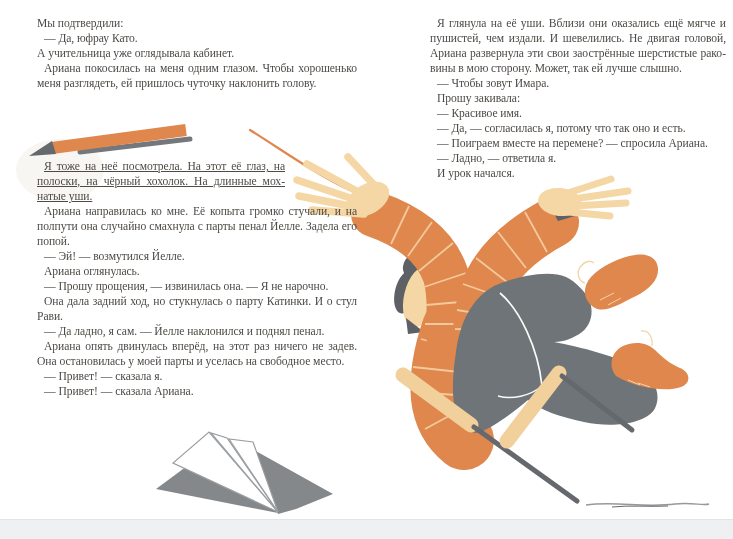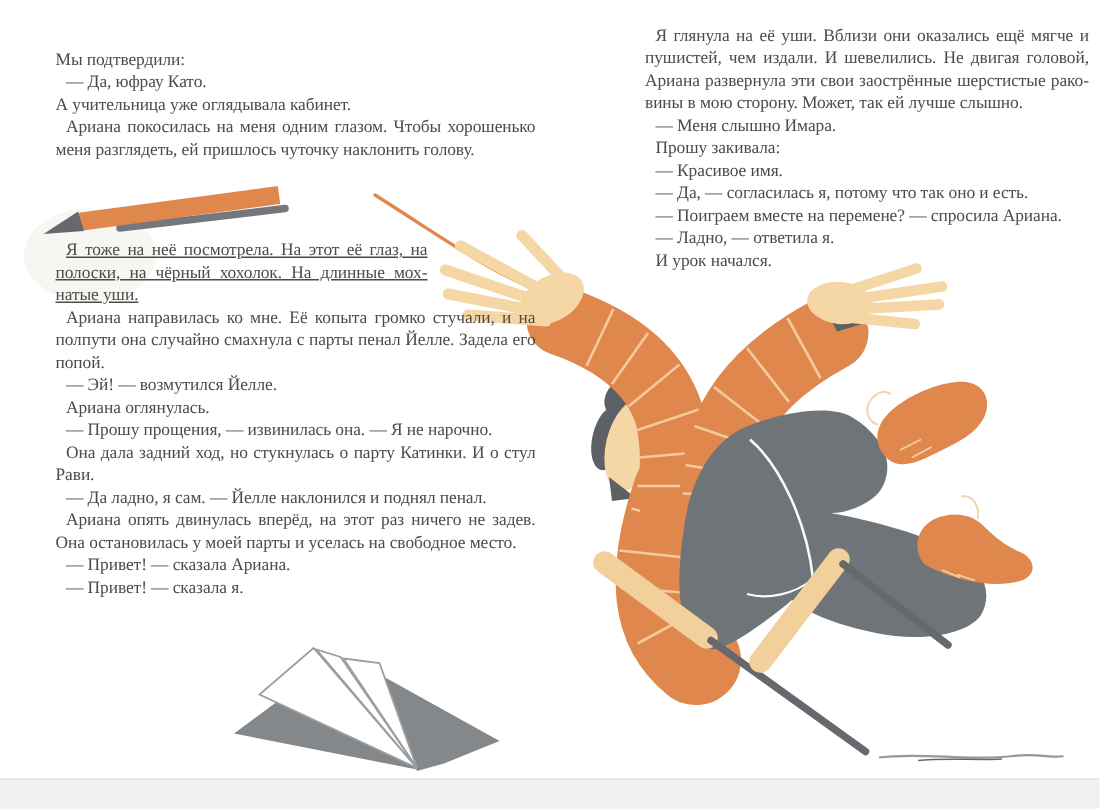--- a/index.html
+++ b/index.html
@@ -5,21 +5,21 @@
   html,body{margin:0;padding:0;}
   body{
     width:733px;height:539px;position:relative;overflow:hidden;
     background:#ffffff;
     font-family:"Liberation Serif","DejaVu Serif",serif;
     color:#4e4a46;
   }
   .stage{position:absolute;inset:0;}
   svg.illu{position:absolute;left:0;top:0;z-index:1;}
   .textcol{position:absolute;z-index:2;font-size:11.6px;line-height:15px;letter-spacing:-0.05px;}
-  .left-block1{left:37px;top:16px;width:320px;margin-top:16px;}
+  .left-block1{left:37px;top:16px;width:320px;}
   .left-block2{left:37px;top:159px;width:320px;}
   .right-block{left:430px;top:16px;width:296px;}
   .para{margin:0;text-indent:7px;text-align:justify;}
   .para.no-indent{text-indent:0;}
   .para.narrow{width:248px;text-decoration:underline;}
   .footer{
     position:absolute;left:0;right:0;bottom:0;height:19px;z-index:3;
     background:#eef0f2;border-top:1px solid #e2e4e6;
   }
 </style>
@@ -172,28 +172,28 @@
   <div class="textcol left-block2">
 
   <p class="para narrow">Я тоже на неё посмотрела. На этот её глаз, на полоски, на чёрный хохолок. На длинные мох­натые уши.</p>
       <p class="para">Ариана направилась ко мне. Её копыта громко стучали, и на полпути она случайно смахнула с парты пенал Йелле. Задела его попой.</p>
       <p class="para">— Эй! — возмутился Йелле.</p>
       <p class="para">Ариана оглянулась.</p>
       <p class="para">— Прошу прощения, — извинилась она. — Я не нарочно.</p>
       <p class="para">Она дала задний ход, но стукнулась о парту Катинки. И о стул Рави.</p>
       <p class="para">— Да ладно, я сам. — Йелле наклонился и поднял пенал.</p>
       <p class="para">Ариана опять двинулась вперёд, на этот раз ничего не задев. Она остановилась у моей парты и уселась на свободное место.</p>
+      <p class="para">— Привет! — сказала я.</p>
       <p class="para">— Привет! — сказала Ариана.</p>
-      <p class="para">— Привет! — сказала я.</p>
     </div>
 
   <div class="textcol right-block">
 
   <p class="para">Я глянула на её уши. Вблизи они оказались ещё мягче и пушистей, чем издали. И шевелились. Не двигая головой, Ариана развернула эти свои заострённые шерстистые рако­вины в мою сторону. Может, так ей лучше слышно.</p>
-      <p class="para">— Меня слышно Имара.</p>
+      <p class="para">— Чтобы зовут Имара.</p>
       <p class="para">Прошу закивала:</p>
       <p class="para">— Красивое имя.</p>
       <p class="para">— Да, — согласилась я, потому что так оно и есть.</p>
       <p class="para">— Поиграем вместе на перемене? — спросила Ариана.</p>
       <p class="para">— Ладно, — ответила я.</p>
       <p class="para">И урок начался.</p>
     </div>
 
   <div class="footer"></div>
 </div>

